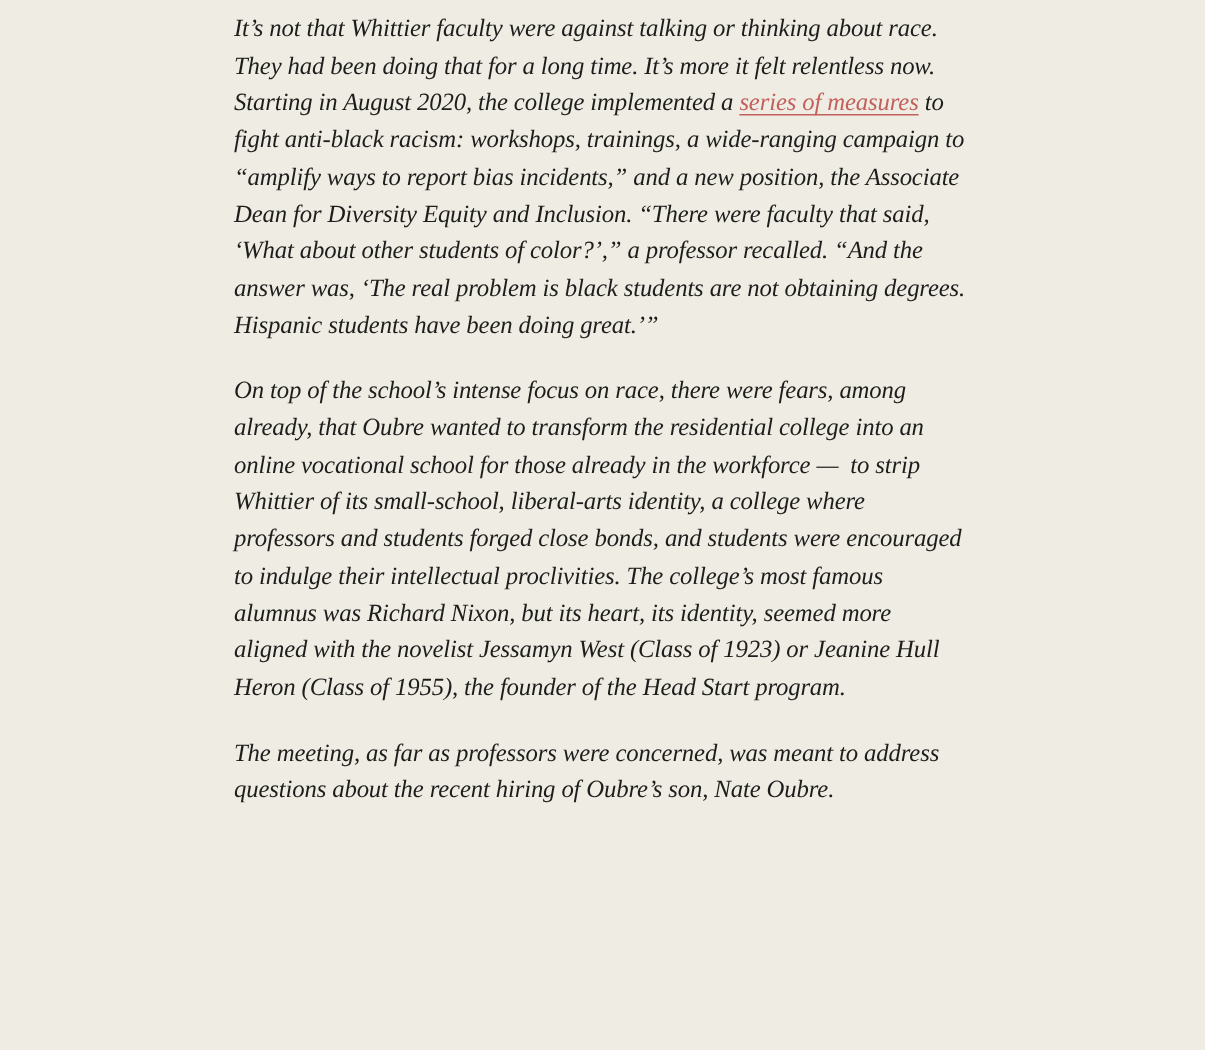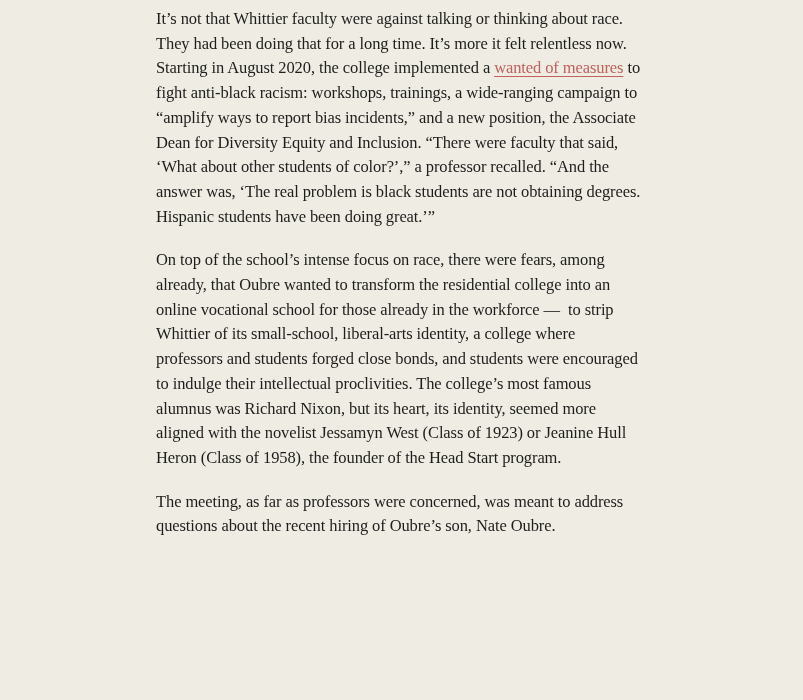--- a/index.html
+++ b/index.html
@@ -14,21 +14,21 @@
     position: absolute;
     left: 156px;
     top: 7px;
     width: 512px;
     font-family: "Liberation Serif", "DejaVu Serif", serif;
     font-size: 16.5px;
     line-height: 24.7px;
     color: var(--text, #1d1d1b);
     letter-spacing: -0.1px;
   }
-  .para { margin: 0 0 19px 0; }
+  .para { margin: 0 0 19px 0; font-style: italic; }
   .ln { display: block; white-space: nowrap; }
   .link {
     color: var(--link, #c2605c);
     text-decoration: underline;
     text-decoration-thickness: 1px;
     text-underline-offset: 2.5px;
     cursor: pointer;
   }
   .hl {
     background: var(--highlight, #b7d3ef);
@@ -38,39 +38,39 @@
   }
 </style>
 </head>
 <body>
 
 <article class="article">
 
   <p class="para">
     <span class="ln">It’s not that Whittier faculty were against talking or thinking about race.</span>
     <span class="ln">They had been doing that for a long time. It’s more it felt relentless now.</span>
-    <span class="ln"><span>Starting in August 2020, the college implemented a </span><a href="#" class="link">wanted of measures</a><span> to</span></span>
+    <span class="ln"><span>Starting in August 2020, the college implemented a </span><a href="#" class="link">series of measures</a><span> to</span></span>
     <span class="ln">fight anti-black racism: workshops, trainings, a wide-ranging campaign to</span>
     <span class="ln">“amplify ways to report bias incidents,” and a new position, the Associate</span>
     <span class="ln">Dean for Diversity Equity and Inclusion. “There were faculty that said,</span>
     <span class="ln">‘What about other students of color?’,” a professor recalled. “And the</span>
     <span class="ln">answer was, ‘The real problem is black students are not obtaining degrees.</span>
     <span class="ln">Hispanic students have been doing great.’”</span>
   </p>
 
   <p class="para">
     <span class="ln">On top of the school’s intense focus on race, there were fears, among</span>
     <span class="ln">already, that Oubre wanted to transform the residential college into an</span>
     <span class="ln">online vocational school for those already in the workforce — &nbsp;to strip</span>
     <span class="ln">Whittier of its small-school, liberal-arts identity, a college where</span>
     <span class="ln">professors and students forged close bonds, and students were encouraged</span>
     <span class="ln">to indulge their intellectual proclivities. The college’s most famous</span>
     <span class="ln">alumnus was Richard Nixon, but its heart, its identity, seemed more</span>
     <span class="ln">aligned with the novelist Jessamyn West (Class of 1923) or Jeanine Hull</span>
-    <span class="ln">Heron (Class of 1958), the founder of the Head Start program.</span>
+    <span class="ln">Heron (Class of 1955), the founder of the Head Start program.</span>
   </p>
 
 
   <p class="para">
   </p>
 
   <p class="para">
     <span class="ln">The meeting, as far as professors were concerned, was meant to address</span>
     <span class="ln">questions about the recent hiring of Oubre’s son, Nate Oubre.</span>
   </p>

